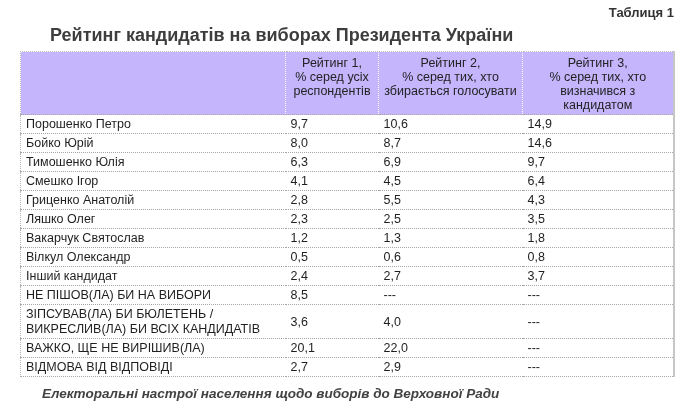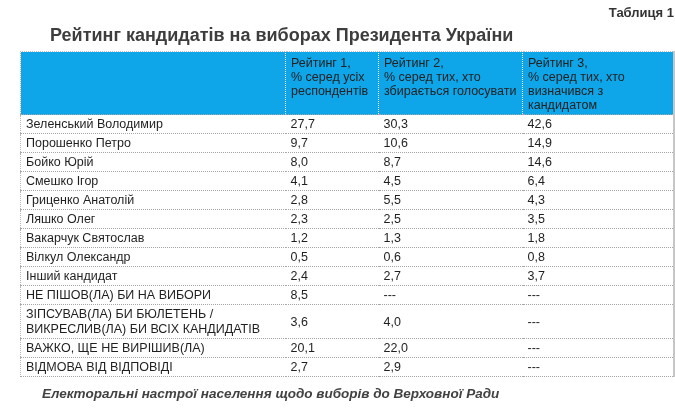--- a/index.html
+++ b/index.html
@@ -41,22 +41,22 @@
     border-left: 1px dotted #b5b5b5;
     border-bottom: 1px dotted #a6a6a6;
     border-right: 2px solid #c6c6c6;
   }
   col.c-name { width: 265px; }
   col.c-r1   { width: 93px; }
   col.c-r2   { width: 144px; }
   col.c-r3   { width: 151px; }
 
   table.ratings th {
-    background: #0ea5e9;
-    text-align: left;
+    background: #c4b5fd;
+    text-align: center;
     vertical-align: top;
     font-weight: normal;
     font-size: 12.5px;
     color: #222222;
     padding: 4px 5px 2px 5px;
     line-height: 14px;
     white-space: pre-line;
     border-left: 1px dotted #ffffff;
     border-bottom: 1px dotted #a6a6a6;
   }
@@ -104,36 +104,36 @@
         <th>Рейтинг 2,
 % серед тих, хто
 збирається голосувати</th>
         <th>Рейтинг 3,
 % серед тих, хто
 визначився з кандидатом</th>
       </tr>
     </thead>
     <tbody>
         <tr>
-          <td>Зеленський Володимир</td>
-          <td>27,7</td>
-          <td>30,3</td>
-          <td>42,6</td>
-        </tr>
-        <tr>
           <td>Порошенко Петро</td>
           <td>9,7</td>
           <td>10,6</td>
           <td>14,9</td>
         </tr>
         <tr>
           <td>Бойко Юрій</td>
           <td>8,0</td>
           <td>8,7</td>
           <td>14,6</td>
+        </tr>
+        <tr>
+          <td>Тимошенко Юлія</td>
+          <td>6,3</td>
+          <td>6,9</td>
+          <td>9,7</td>
         </tr>
         <tr>
           <td>Смешко Ігор</td>
           <td>4,1</td>
           <td>4,5</td>
           <td>6,4</td>
         </tr>
         <tr>
           <td>Гриценко Анатолій</td>
           <td>2,8</td>

